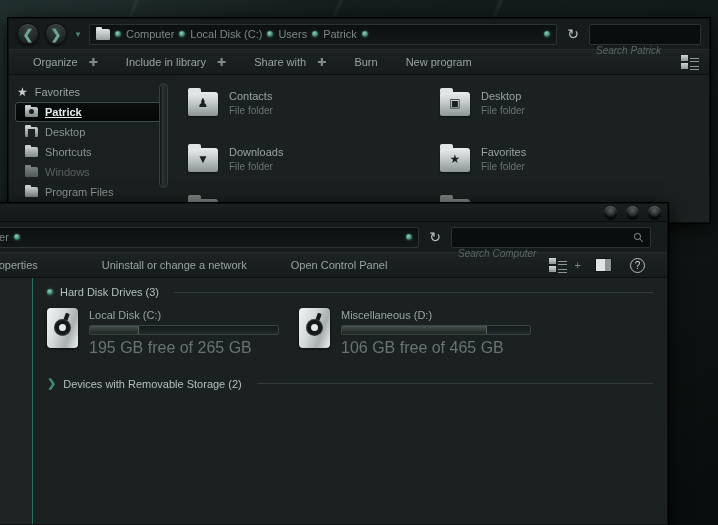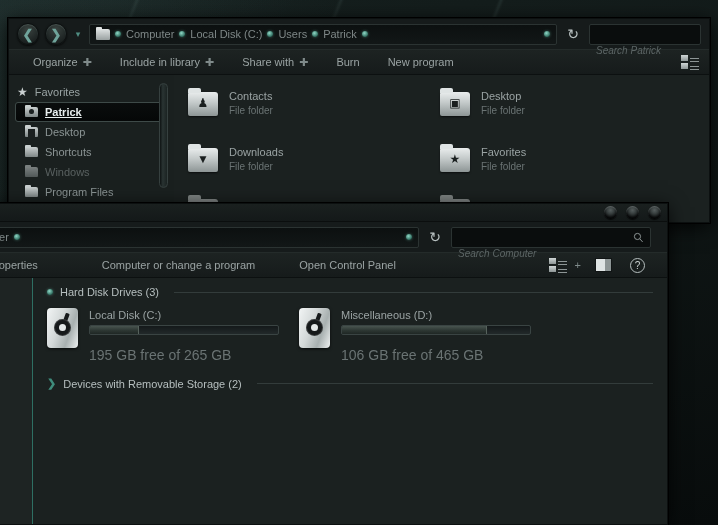--- a/index.html
+++ b/index.html
@@ -83,21 +83,21 @@
   }
   .searchbox .ph { color:#5c6565; font-style:italic; font-size:10px; flex:1; white-space:nowrap; overflow:hidden;margin-top:32px; }
 
   
   .toolbar {
     height:26px; display:flex; align-items:center;
     background:linear-gradient(180deg,#1d2322,#161b1b);
     border-top:1px solid #242b2a; border-bottom:1px solid #0c1010;
     padding:0 10px; gap:0;
   }
-  .tbtn { display:flex; align-items:center; gap:5px; padding:0 14px; color:#9aa3a3; white-space:nowrap; font-size:11px; }
+  .tbtn { display:flex; align-items:center; gap:11px; padding:0 14px; color:#9aa3a3; white-space:nowrap; font-size:11px; }
   .plus { color:#7f8a8a; font-size:11px; }
   .tbspacer { flex:1; }
   .viewicon { display:flex; flex-direction:column; gap:2px; }
   .viewicon .vrow { display:flex; gap:2px; align-items:center; }
   .vsq { width:7px; height:6px; background:linear-gradient(180deg,#cfd5d5,#8d9595); }
   .vln { width:9px; height:1px; background:#8d9595; box-shadow:0 3px 0 #8d9595; }
 
   
   .wbody { display:flex; height:100%; }
   .sidebar { width:165px; flex:none; background:#1a201f; position:relative; padding-top:7px; }
@@ -158,21 +158,21 @@
   .dicon .disc:after { content:""; position:absolute; left:5px; top:5px; width:7px; height:7px; border-radius:50%; background:#e4e8e8; }
   .dicon .stem { position:absolute; left:17px; top:5px; width:4px; height:11px; background:#16191a; transform:rotate(20deg); border-radius:1px; }
   .dmeta { flex:1; padding-top:1px; }
   .dname { color:#9aa3a3; font-size:11px; }
   .dbar {
     margin-top:4px; height:10px; width:190px;
     background:linear-gradient(180deg,#14191a,#22292a);
     border:1px solid #3a4443; border-radius:2px; overflow:hidden;
   }
   .dfill { height:100%; background:linear-gradient(180deg,#48544f,#2d3733 55%,#1f2724); border-right:1px solid #56625c; }
-  .dfree { color:#6a7373; font-size:14px; margin-top:12px; }
+  .dfree { color:#6a7373; font-size:16px; margin-top:4px; }
 
   
   .peek { position:absolute; display:flex; align-items:center; gap:11px; opacity:.5; }
 </style>
 </head>
 <body>
 
 <div id="desktop">
   <div class="streak" style="left:120px;"></div>
   <div class="streak" style="left:330px; height:90px;"></div>
@@ -341,21 +341,21 @@
         <line x1="10" y1="10" x2="14" y2="14.5" stroke="#9aa3a3" stroke-width="1.3"></line>
       </svg>
     </div>
   </div>
 
   <div class="toolbar" style="padding-left:0;">
     <div class="tbtn" style="padding-left:0;">
       <span>roperties</span>
     </div>
     <div class="tbtn" style="padding-left:50px;">
-      <span>Computer or change a program</span>
+      <span>Uninstall or change a network</span>
     </div>
     <div class="tbtn" style="padding-left:30px;">
       <span>Open Control Panel</span>
     </div>
     <div class="tbspacer"></div>
     <div class="viewicon">
       <div class="vrow">
           <div class="vsq"></div>
           <div class="vln"></div>
         </div>

